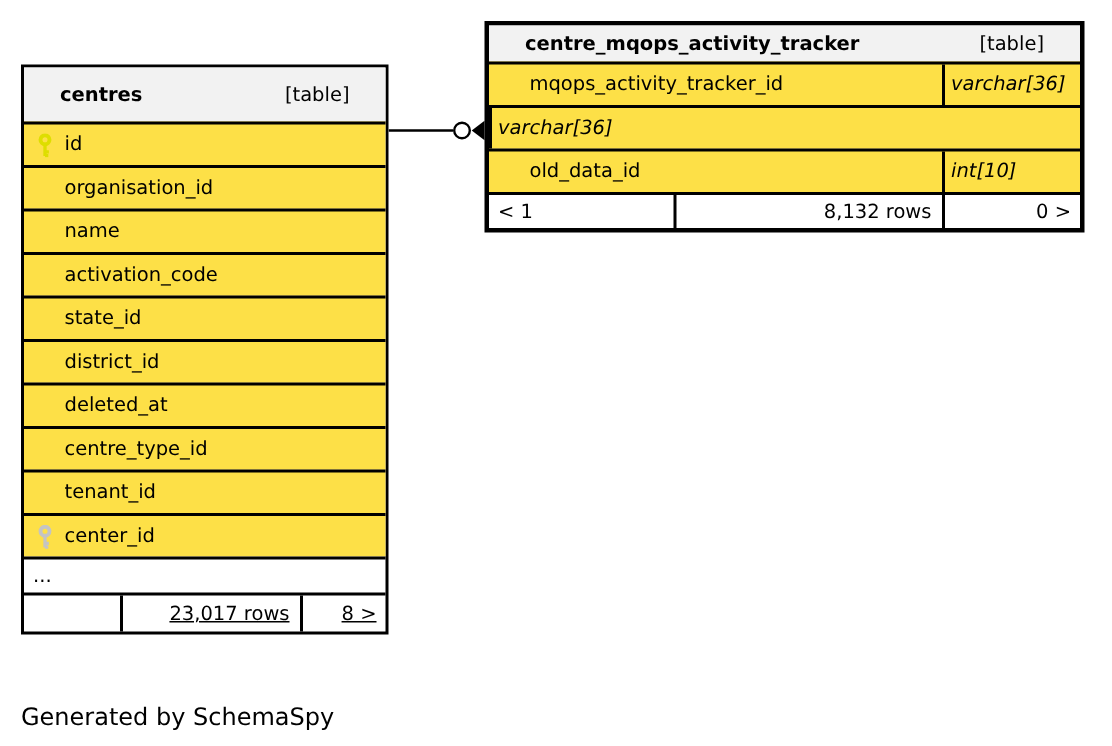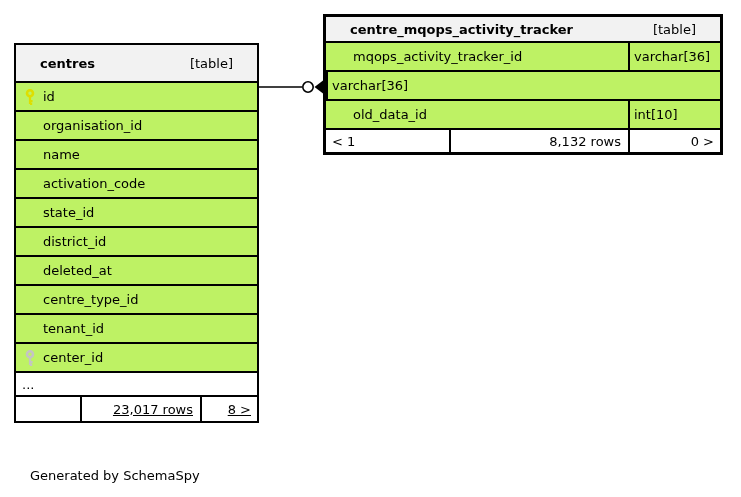--- a/index.html
+++ b/index.html
@@ -39,21 +39,21 @@
   #table-tracker .tbl-header { height: 24px; }
   .tbl-title { font-weight: bold; white-space: nowrap; }
   .tbl-badge { font-weight: normal; white-space: nowrap; }
 
   .col-row {
     display: flex;
     align-items: center;
     height: 27px;
     border-top: 2px solid var(--border-color, #000);
     box-sizing: content-box;
-    background: #bef264;
+    background: #fde047;
   }
   .name-cell {
     display: flex;
     align-items: center;
     padding-left: 7px;
     flex: 1;
     min-width: 0;
     height: 100%;
   }
   .icon-slot {
@@ -72,20 +72,21 @@
 
   .type-cell {
     flex: 0 0 92px;
     height: 100%;
     border-left: 2px solid var(--border-color, #000);
     display: flex;
     align-items: center;
     padding-left: 4px;
     box-sizing: border-box;
     white-space: nowrap;
+    font-style: italic;
   }
 
   .ellipsis-row {
     height: 22px;
     border-top: 2px solid var(--border-color, #000);
     display: flex;
     align-items: center;
     padding-left: 6px;
   }
 
@@ -116,23 +117,23 @@
     position: absolute;
     left: 259px;
     top: 75px;
     width: 66px;
     height: 24px;
   }
 
   
   #generated-by {
     position: absolute;
-    left: 30px;
+    left: 14px;
     top: 468px;
-    font-size: 13px;
+    font-size: 16px;
   }
 </style>
 </head>
 <body>
 
 <div id="canvas">
 
   <div class="db-table" id="table-centres" style="left:14px; top:43px; width:245px;">
     <div class="tbl-header">
       <span class="tbl-title">centres</span>

